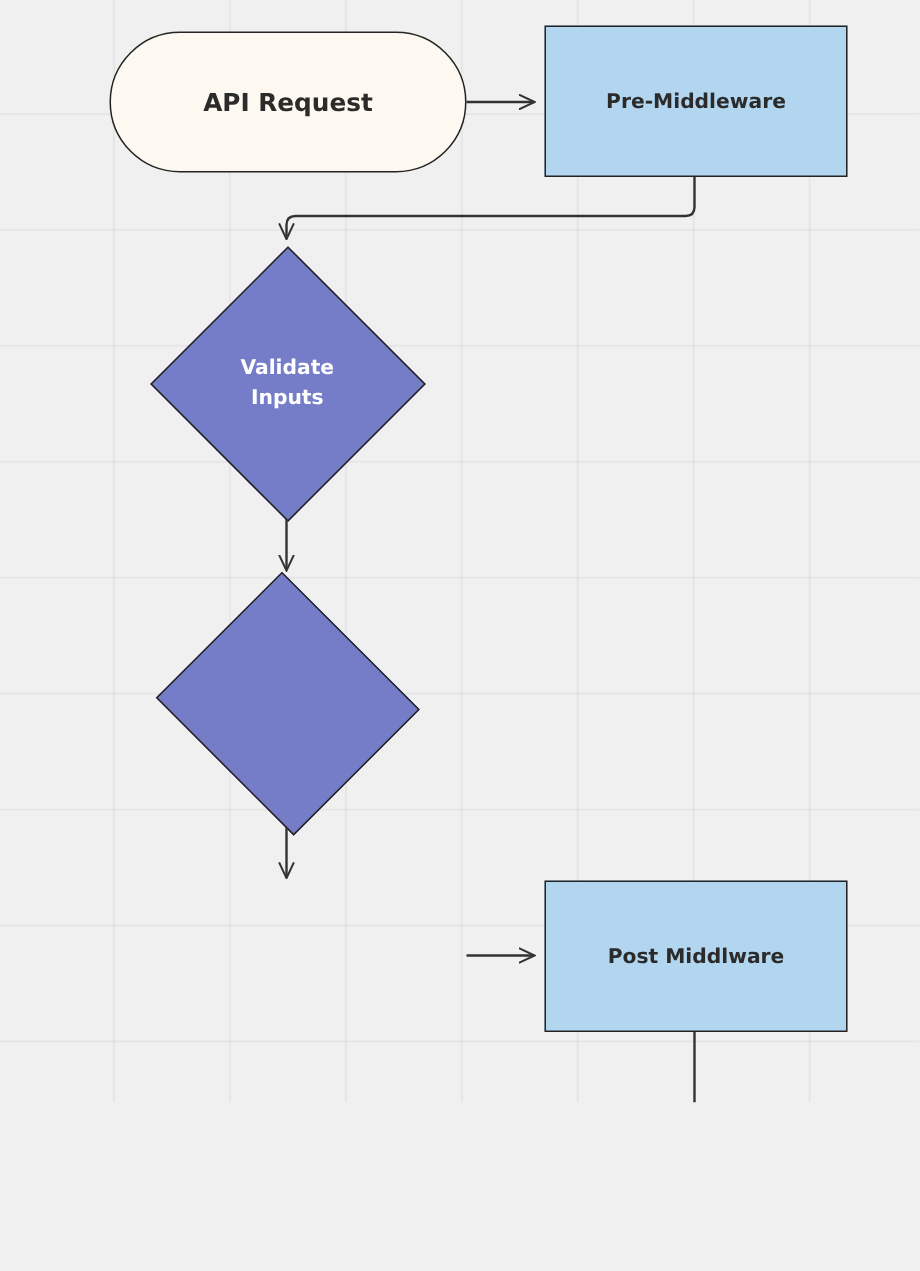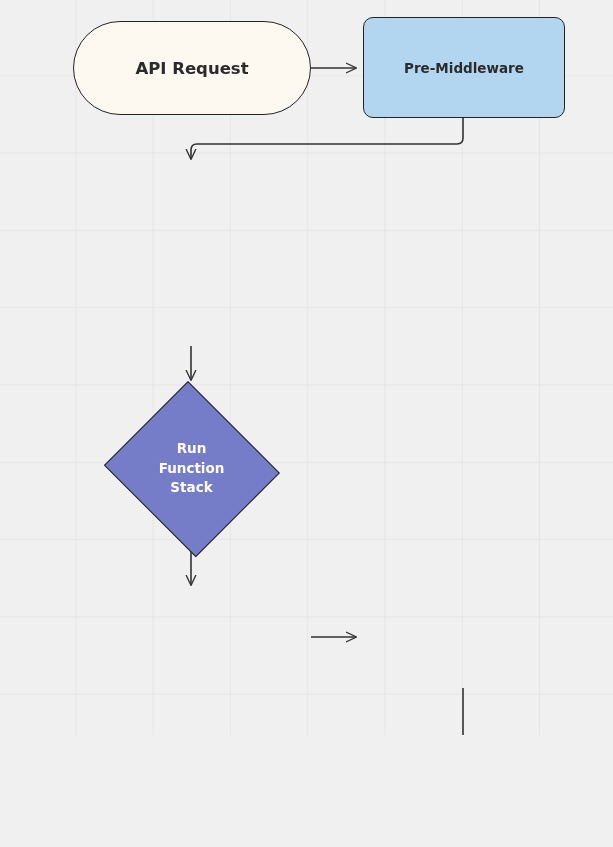--- a/index.html
+++ b/index.html
@@ -29,21 +29,20 @@
   .node {
     position: absolute;
     box-sizing: border-box;
     display: flex;
     align-items: center;
     justify-content: center;
     text-align: center;
     color: #2b2b2b;
     font-weight: bold;
     z-index: 2;
-    border-radius: 10px;
   }
   .node-stadium {
     background: #fdf8f0;
     border: 1.7px solid #232323;
     border-radius: 999px;
     font-size: 16.5px;
   }
   .node-box {
     background: #b2d6ef;
     border: 1.7px solid #232323;
@@ -102,22 +101,28 @@
   </svg>
 
   <div class="node node-stadium" style="left:73px; top:21px; width:238px; height:94px;">
     <span>API Request</span>
   </div>
 
   <div class="node node-box" style="left:363px; top:17px; width:202px; height:101px;">
     <span>Pre-Middleware</span>
   </div>
 
+  <div class="node node-diamond" style="left:101px; top:165px; width:181px; height:181px;">
+    <span class="diamond-shape"></span>
+    <span class="diamond-label">Validate<br>Inputs</span>
+  </div>
 
   <div class="node node-diamond" style="left:101px; top:386px; width:181px; height:165px;">
     <span class="diamond-shape"></span>
-    <span class="diamond-label">Run<br>Function<br>Stack</span>
   </div>
 
 
+  <div class="node node-box" style="left:363px; top:587px; width:202px; height:101px;">
+    <span>Post Middlware</span>
+  </div>
 
 
 </div>
 
 </body></html>

